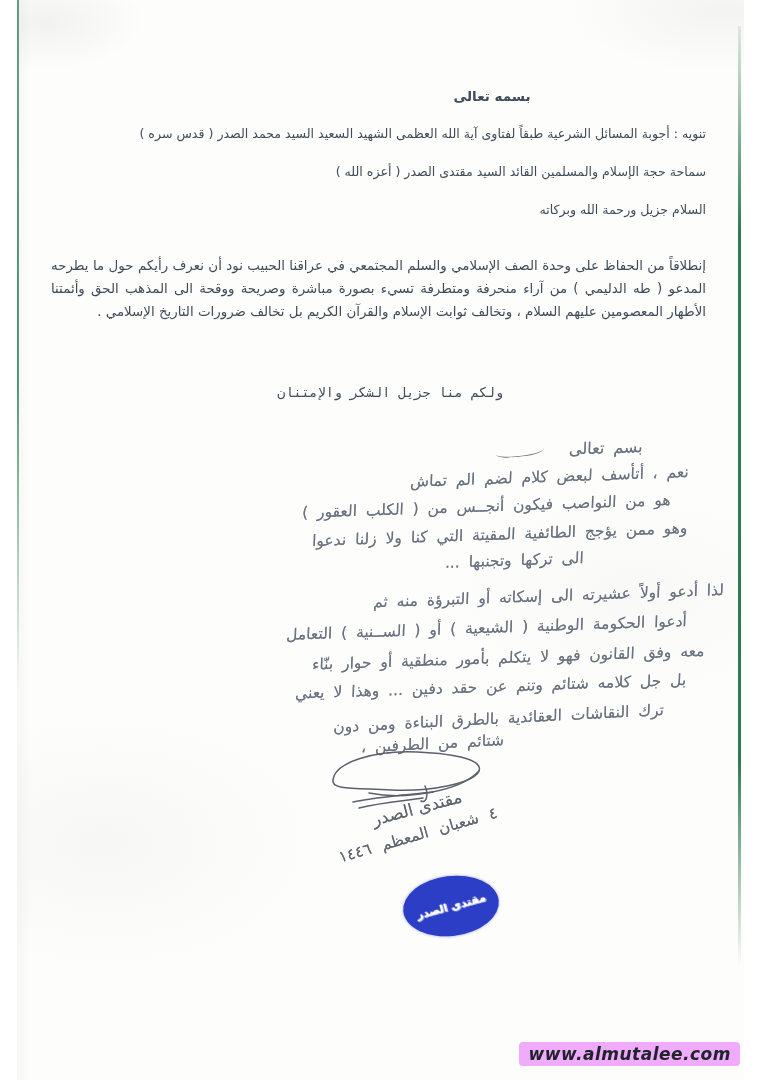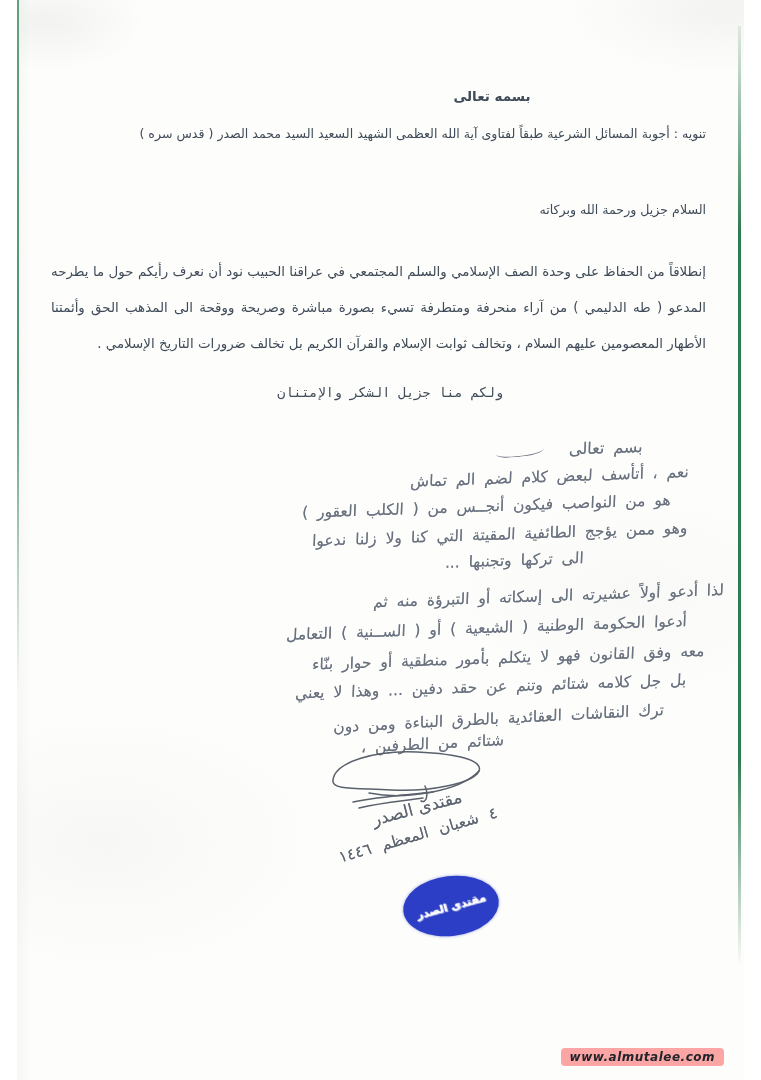--- a/index.html
+++ b/index.html
@@ -39,21 +39,21 @@
   }
   .basmala-print {
     top: 88px; left: 380px; width: 190px;
     text-align: center; font-size: 13.5px; font-weight: bold;
   }
   .h-notice   { top: 126px; right: 38px; }
   .h-addressee{ top: 164px; right: 38px; }
   .h-salam    { top: 202px; right: 38px; }
   .q-body {
     position: absolute; top: 254px; right: 38px; left: 34px;
-    color: #3f4b58; font-size: 13.4px; line-height: 36px;
+    color: #3f4b58; font-size: 13.4px; line-height: 23px;
     text-align: justify; text-align-last: right;
   }
   .q-closing {
     position: absolute; top: 385px; right: 241px;
     color: #3f4b58; font-size: 13.4px; white-space: nowrap; font-family: Liberation Mono, monospace;
   }
   .hw {
     position: absolute;
     color: #6a7280;
     font-size: 15.5px;
@@ -108,40 +108,41 @@
     position: absolute; inset: 0;
     display: flex; align-items: center; justify-content: center;
     color: #ffffff; font-size: 11px; font-weight: bold;
     transform: rotate(-8deg);
     text-shadow: 0 0 1px #ffffff, 1px 1px 0 rgba(255,255,255,0.6);
     letter-spacing: 1px;
     filter: blur(0.3px);
     white-space: nowrap;
   }
   .watermark {
-    position: absolute; right: 20px; bottom: 14px;
-    background: #fca5a5;
+    position: absolute; right: 4px; bottom: 14px;
+    background: #f0abfc;
     border-radius: 4px;
     padding: 2px 9px;
-    font-size: 12px; font-weight: bold; font-style: italic;
+    font-size: 17px; font-weight: bold; font-style: italic;
     color: #20252c; letter-spacing: 0.5px;
     direction: ltr;
   }
 </style>
 </head>
 <body>
 
 <div class="page">
 
   <div class="artifacts"></div>
   <div class="edge-left"></div>
   <div class="edge-right"></div>
 
   <div class="print basmala-print">بسمه تعالى</div>
   <div class="print h-notice">تنويه : أجوبة المسائل الشرعية طبقاً لفتاوى آية الله العظمى الشهيد السعيد السيد محمد الصدر ( قدس سره )</div>
+  <div class="print h-addressee">سماحة حجة الإسلام والمسلمين القائد السيد مقتدى الصدر ( أعزه الله )</div>
   <div class="print h-salam">السلام جزيل ورحمة الله وبركاته</div>
 
   <div class="q-body">إنطلاقاً من الحفاظ على وحدة الصف الإسلامي والسلم المجتمعي في عراقنا الحبيب نود أن نعرف رأيكم حول ما يطرحه المدعو ( طه الدليمي ) من آراء منحرفة ومتطرفة تسيء بصورة مباشرة وصريحة ووقحة الى المذهب الحق وأئمتنا الأطهار المعصومين عليهم السلام ، وتخالف ثوابت الإسلام والقرآن الكريم بل تخالف ضرورات التاريخ الإسلامي .</div>
   <div class="q-closing">ولكم منا جزيل الشكر والإمتنان</div>
 
   <div class="hw hw-basmala">بسم تعالى</div>
   <div class="hw-flourish"></div>
 
   <div class="hw hw-l0">نعم ، أتأسف لبعض كلام لضم الم تماش</div>
   <div class="hw hw-l1">هو من النواصب فيكون أنجــس من ( الكلب العقور )</div>

